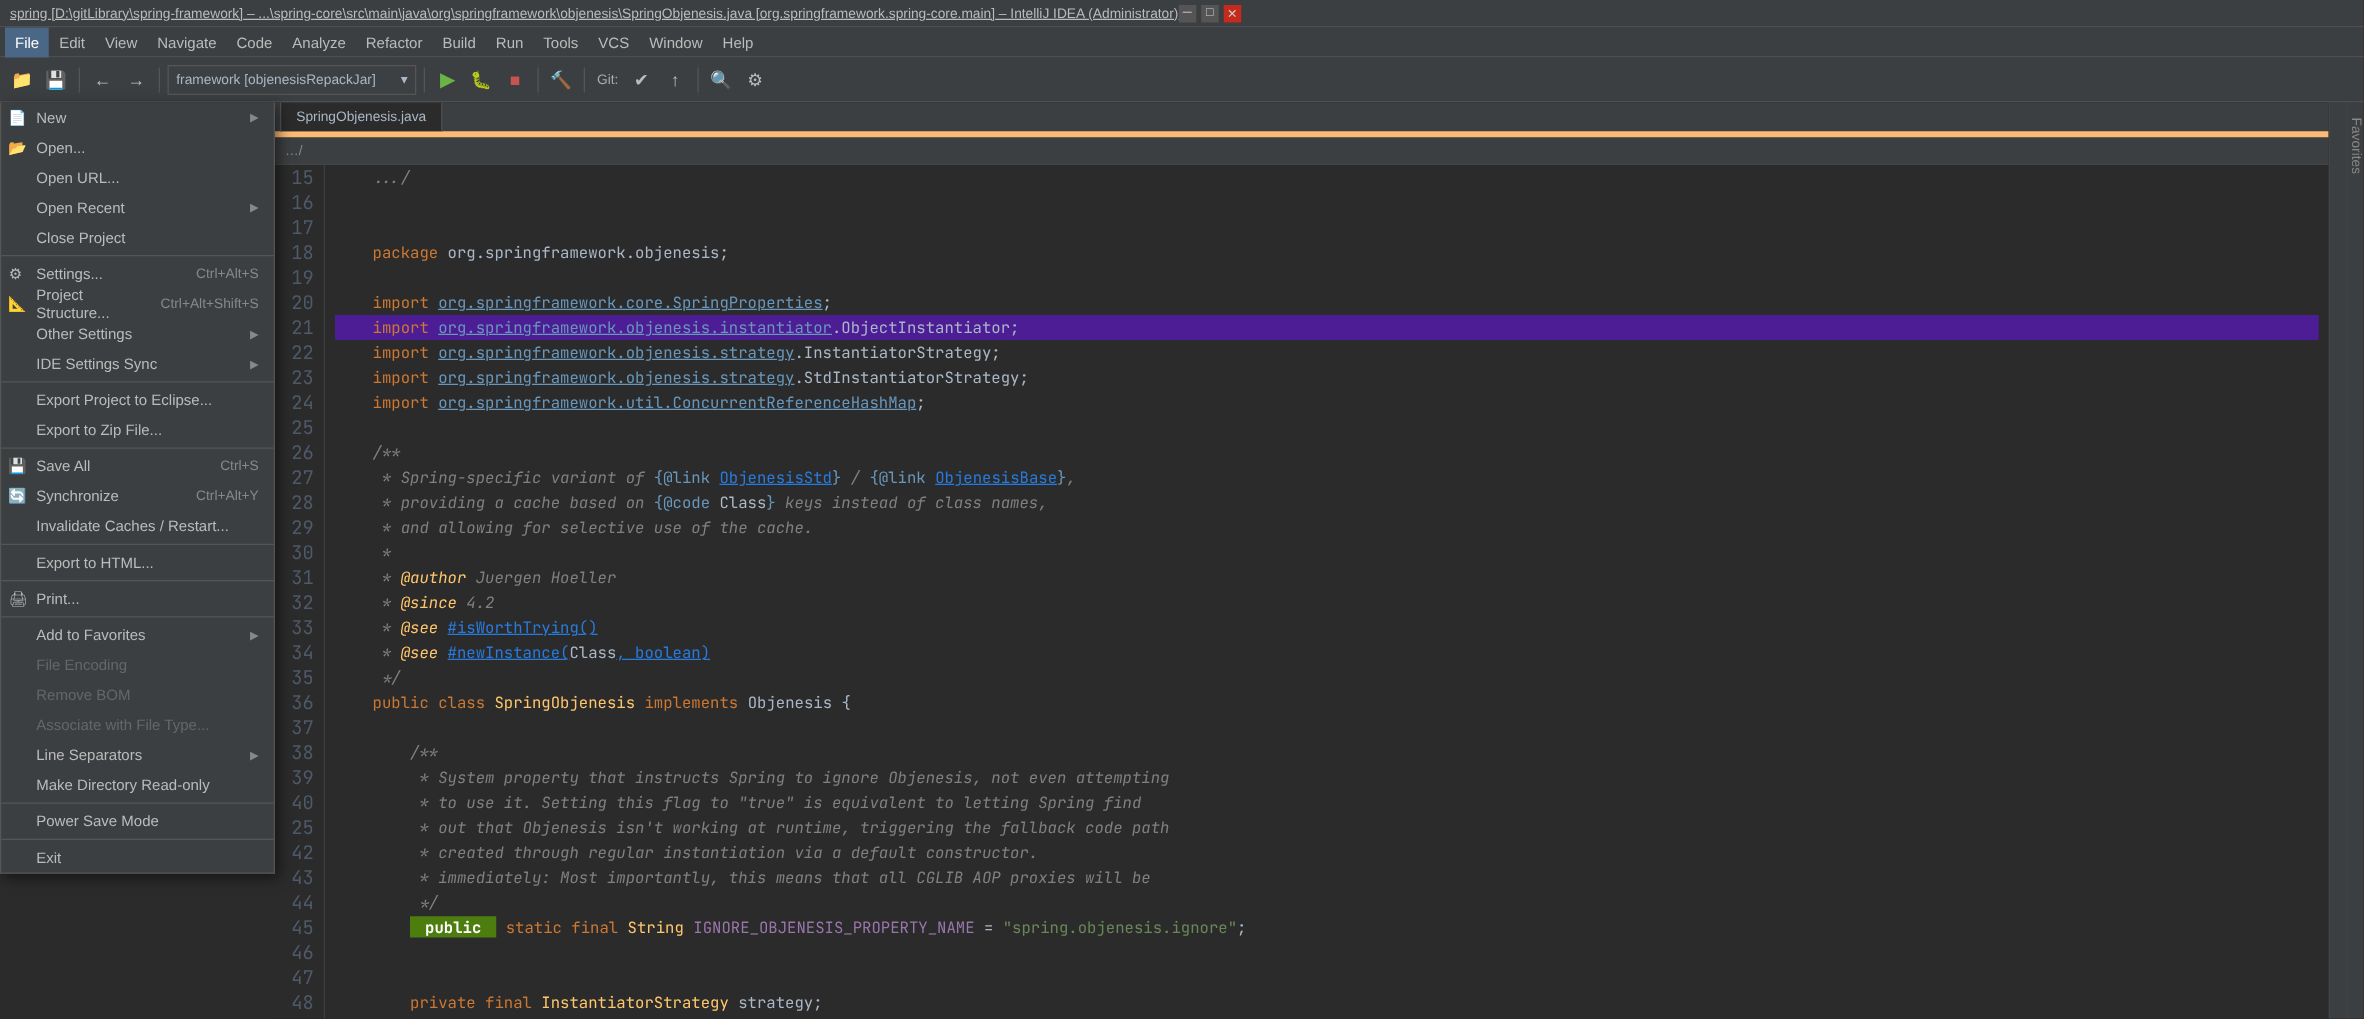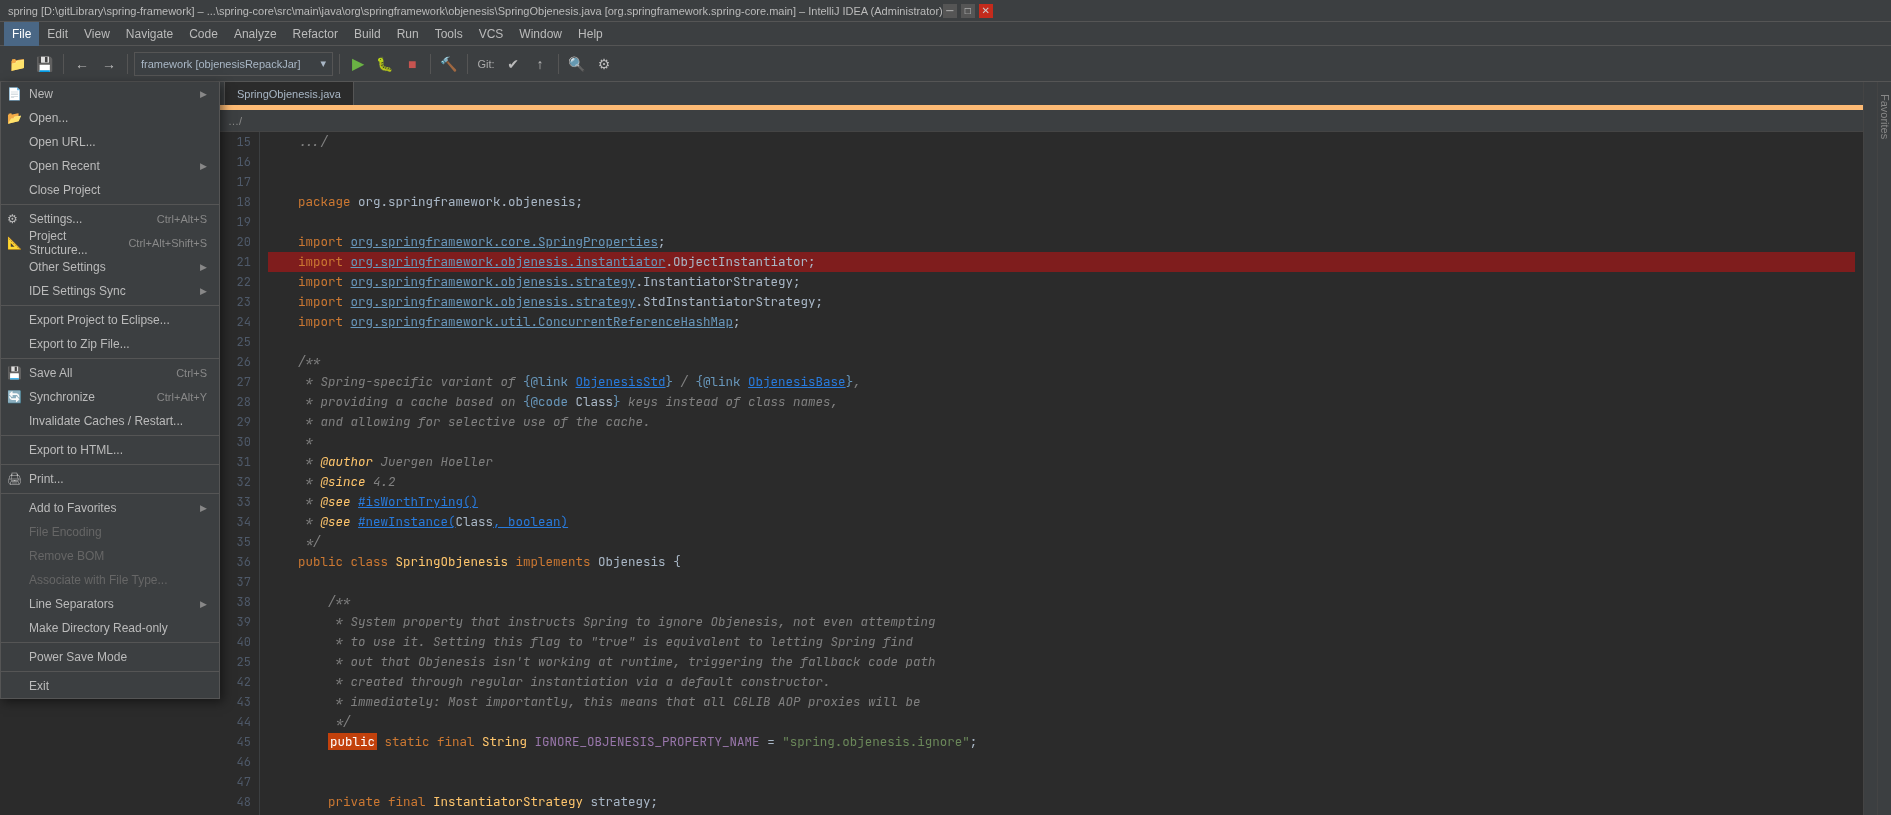--- a/index.html
+++ b/index.html
@@ -222,34 +222,34 @@
       background: #2b2b2b;
       color: #4e5969;
       text-align: right;
       padding: 0 8px;
       min-width: 40px;
       user-select: none;
       border-right: 1px solid #3c3f41;
     }
     .line-numbers div {
       height: 20px;
-      font-size: 12px;
+      font-size: 15px;
     }
     .code-content {
       flex: 1;
       padding: 0 8px;
       overflow: hidden;
     }
     .code-line {
       height: 20px;
       white-space: pre;
       font-size: 12.5px;
     }
     .code-line.highlighted {
-      background: #7f1d1d;
+      background: #4c1d95;
     }
 
     
     .kw { color: #cc7832; }
     .str { color: #6a8759; }
     .comment { color: #808080; font-style: italic; }
     .type { color: #ffc66d; }
     .javadoc-link { color: #287bde; text-decoration: underline; }
     .tag { color: #ffc66d; font-style: italic; }
     .iface { color: #a9b7c6; }
@@ -277,21 +277,21 @@
       font-size: 11px;
       color: #888;
       cursor: pointer;
       padding: 4px 0;
     }
   </style>
 </head>
 <body>
 
 <div class="title-bar">
-  <span style="font-size:11px; color:#bbbbbb;">spring [D:\gitLibrary\spring-framework] – ...\spring-core\src\main\java\org\springframework\objenesis\SpringObjenesis.java [org.springframework.spring-core.main] – IntelliJ IDEA (Administrator)</span>
+  <span style="font-size:11px; color:#bbbbbb;text-decoration:underline;">spring [D:\gitLibrary\spring-framework] – ...\spring-core\src\main\java\org\springframework\objenesis\SpringObjenesis.java [org.springframework.spring-core.main] – IntelliJ IDEA (Administrator)</span>
   <div class="title-bar-buttons">
     <button class="title-btn">─</button>
     <button class="title-btn">□</button>
     <button class="title-btn" style="background:#c42b1c;">✕</button>
   </div>
 </div>
 
 <div class="menu-bar">
   <div class="menu-item active">File</div>
   <div class="menu-item">Edit</div>
@@ -557,21 +557,21 @@
         <div class="code-line">         <span class="comment">* to use it. Setting this flag to "true" is equivalent to letting Spring find</span></div>
 
         <div class="code-line">         <span class="comment">* out that Objenesis isn't working at runtime, triggering the fallback code path</span></div>
 
         <div class="code-line">         <span class="comment">* created through regular instantiation via a default constructor.</span></div>
 
         <div class="code-line">         <span class="comment">* immediately: Most importantly, this means that all CGLIB AOP proxies will be</span></div>
 
         <div class="code-line">         <span class="comment">*/</span></div>
 
-        <div class="code-line">        <span style="background:#c2410c; color:#fff; padding:0 2px;">public</span> <span class="kw">static final</span> <span class="type">String</span> <span style="color:#9876aa;">IGNORE_OBJENESIS_PROPERTY_NAME</span> = <span class="str">"spring.objenesis.ignore"</span>;</div>
+        <div class="code-line">        <span style="background:#4d7c0f; color:#fff; padding:0 12px;font-weight:bold;">public</span> <span class="kw">static final</span> <span class="type">String</span> <span style="color:#9876aa;">IGNORE_OBJENESIS_PROPERTY_NAME</span> = <span class="str">"spring.objenesis.ignore"</span>;</div>
 
         <div class="code-line"></div>
 
         <div class="code-line"></div>
 
         <div class="code-line">        <span class="kw">private final</span> <span class="type">InstantiatorStrategy</span> strategy;</div>
 
         <div class="code-line"></div>
       </div>
     </div>

